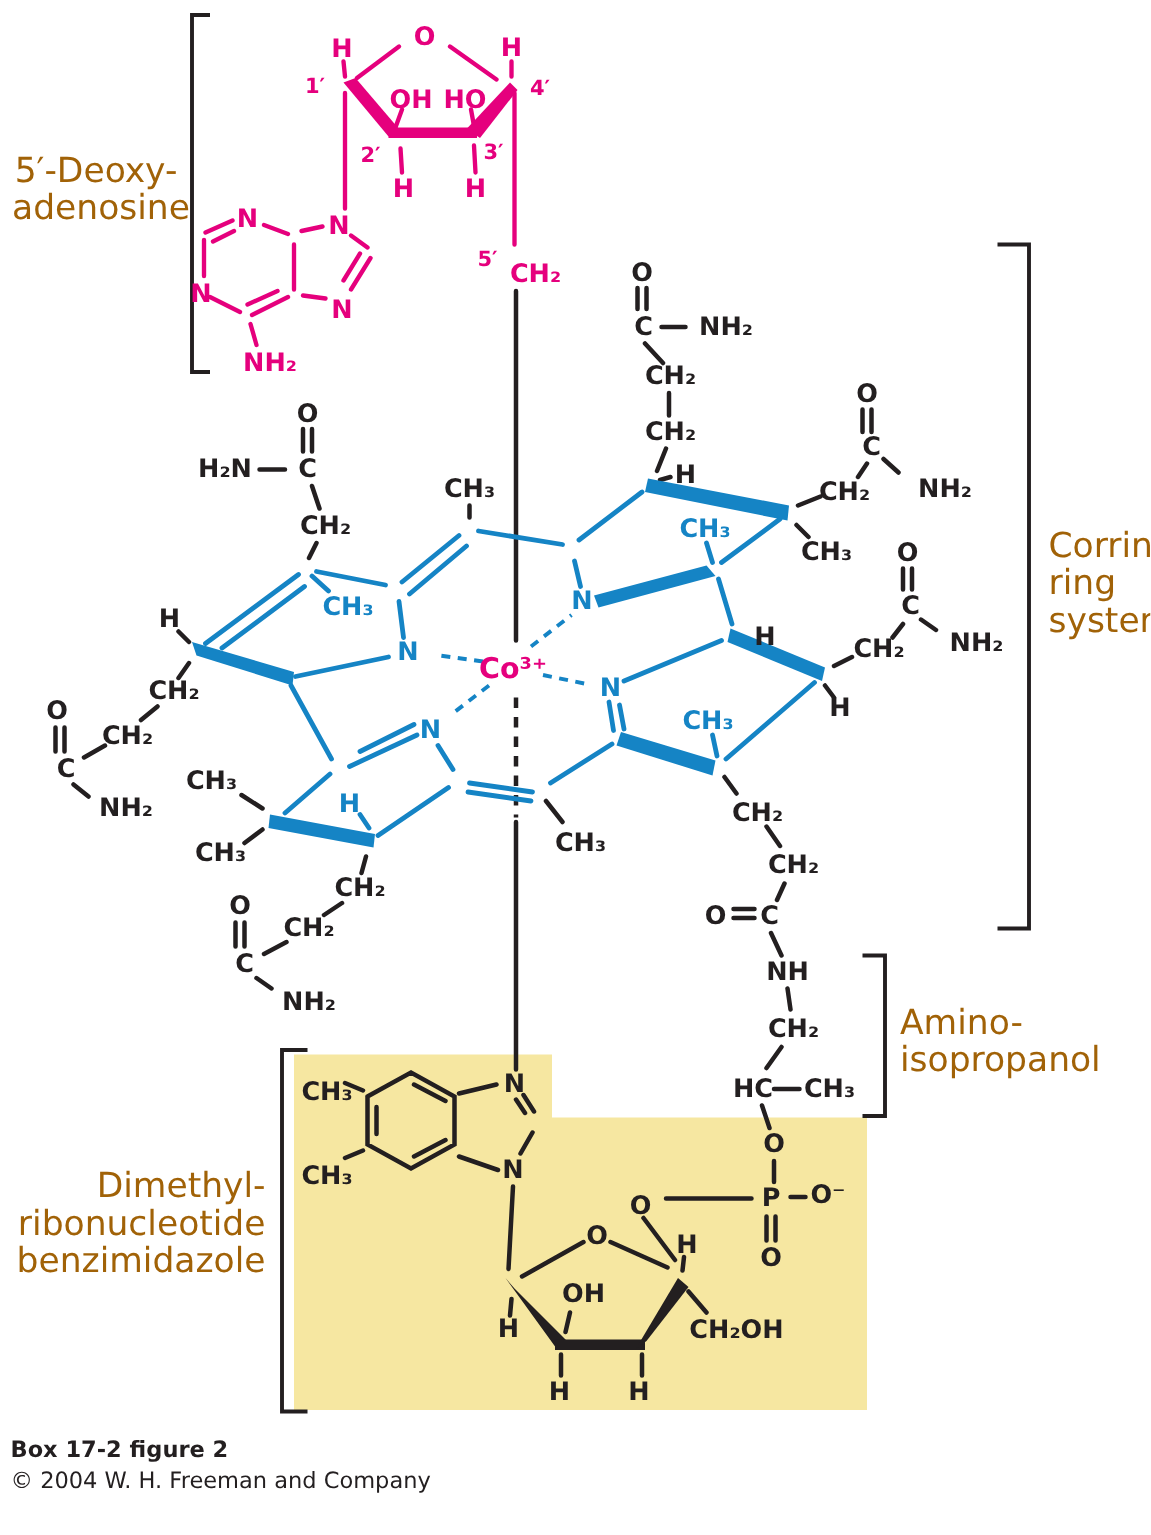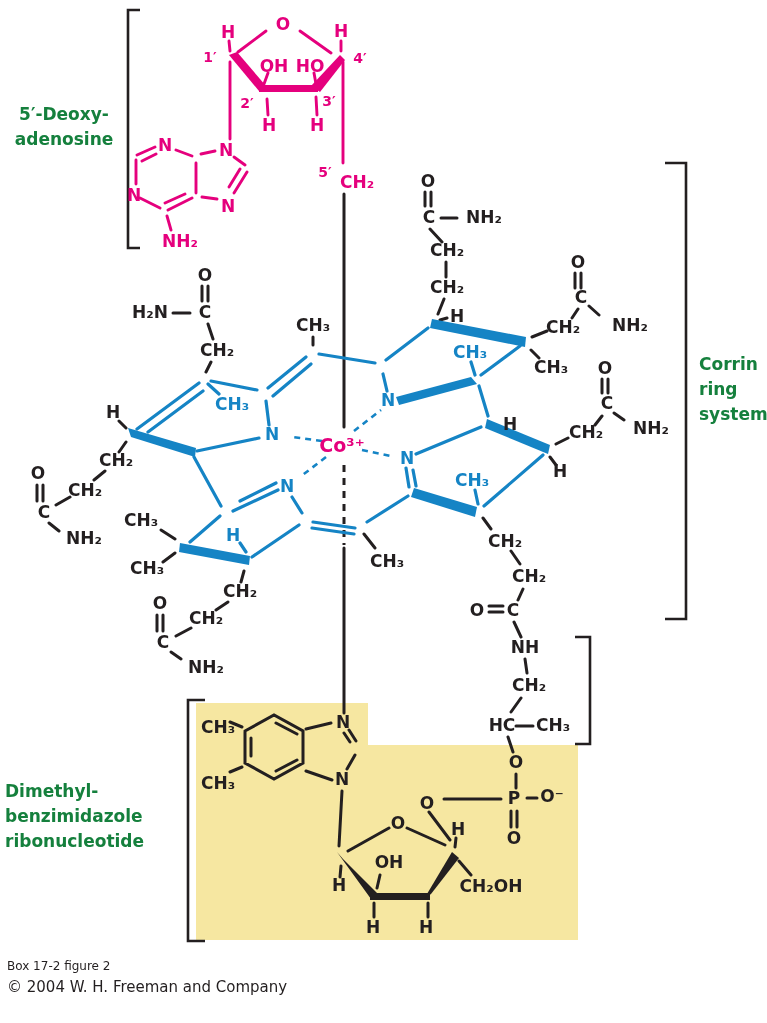--- a/index.html
+++ b/index.html
@@ -3,23 +3,23 @@
 <meta charset="utf-8">
 <style>
   html,body{margin:0;padding:0;background:#ffffff;}
   #page{position:relative;width:767px;height:1023px;background:#ffffff;overflow:hidden;
         font-family:"DejaVu Sans","Liberation Sans",sans-serif;}
   svg{position:absolute;left:0;top:0;}
   svg text{font-family:"DejaVu Sans","Liberation Sans",sans-serif;font-weight:bold;}
   svg text.pink{fill:#e5007d;}
   svg text.blue{fill:#1584c5;}
   svg text.black{fill:#231f20;}
-  .region-label{position:absolute;color:#15803d;font-weight:bold;font-size:17px;line-height:25px;}
+  .region-label{position:absolute;color:#a16207;font-weight:normal;font-size:23px;line-height:25px;}
   .caption{position:absolute;left:7px;top:956px;color:#231f20;font-size:15px;line-height:21px;}
-  .caption .bold{font-weight:normal;font-size:12px;}
+  .caption .bold{font-weight:bold;font-size:15px;}
   .caption .it{font-style:italic;}
 </style>
 </head>
 <body>
 
 <div id="page">
 
   <svg width="767" height="1023" viewBox="0 0 767 1023">
 
     <polygon points="196,703 368,703 368,745 578,745 578,940 196,940" fill="#f6e7a1"></polygon>
@@ -210,25 +210,29 @@
     <div>5′-Deoxy-</div>
     <div>adenosine</div>
   </div>
 
   <div class="region-label" style="left:699px;top:352px;">
     <div>Corrin</div>
     <div>ring</div>
     <div>system</div>
   </div>
 
-
-  <div class="region-label" style="left:5px;top:779px;width:172px;text-align:left;">
+  <div class="region-label" style="left:600px;top:670px;">
+    <div>Amino-</div>
+    <div>isopropanol</div>
+  </div>
+
+  <div class="region-label" style="left:5px;top:779px;width:172px;text-align:right;">
     <div>Dimethyl-</div>
+    <div>ribonucleotide</div>
     <div>benzimidazole</div>
-    <div>ribonucleotide</div>
   </div>
 
   <div class="caption">
     <div class="bold">Box 17-2 figure 2</div>
     <div>© 2004 W. H. Freeman and Company</div>
   </div>
 
 </div>
 
 </body></html>

